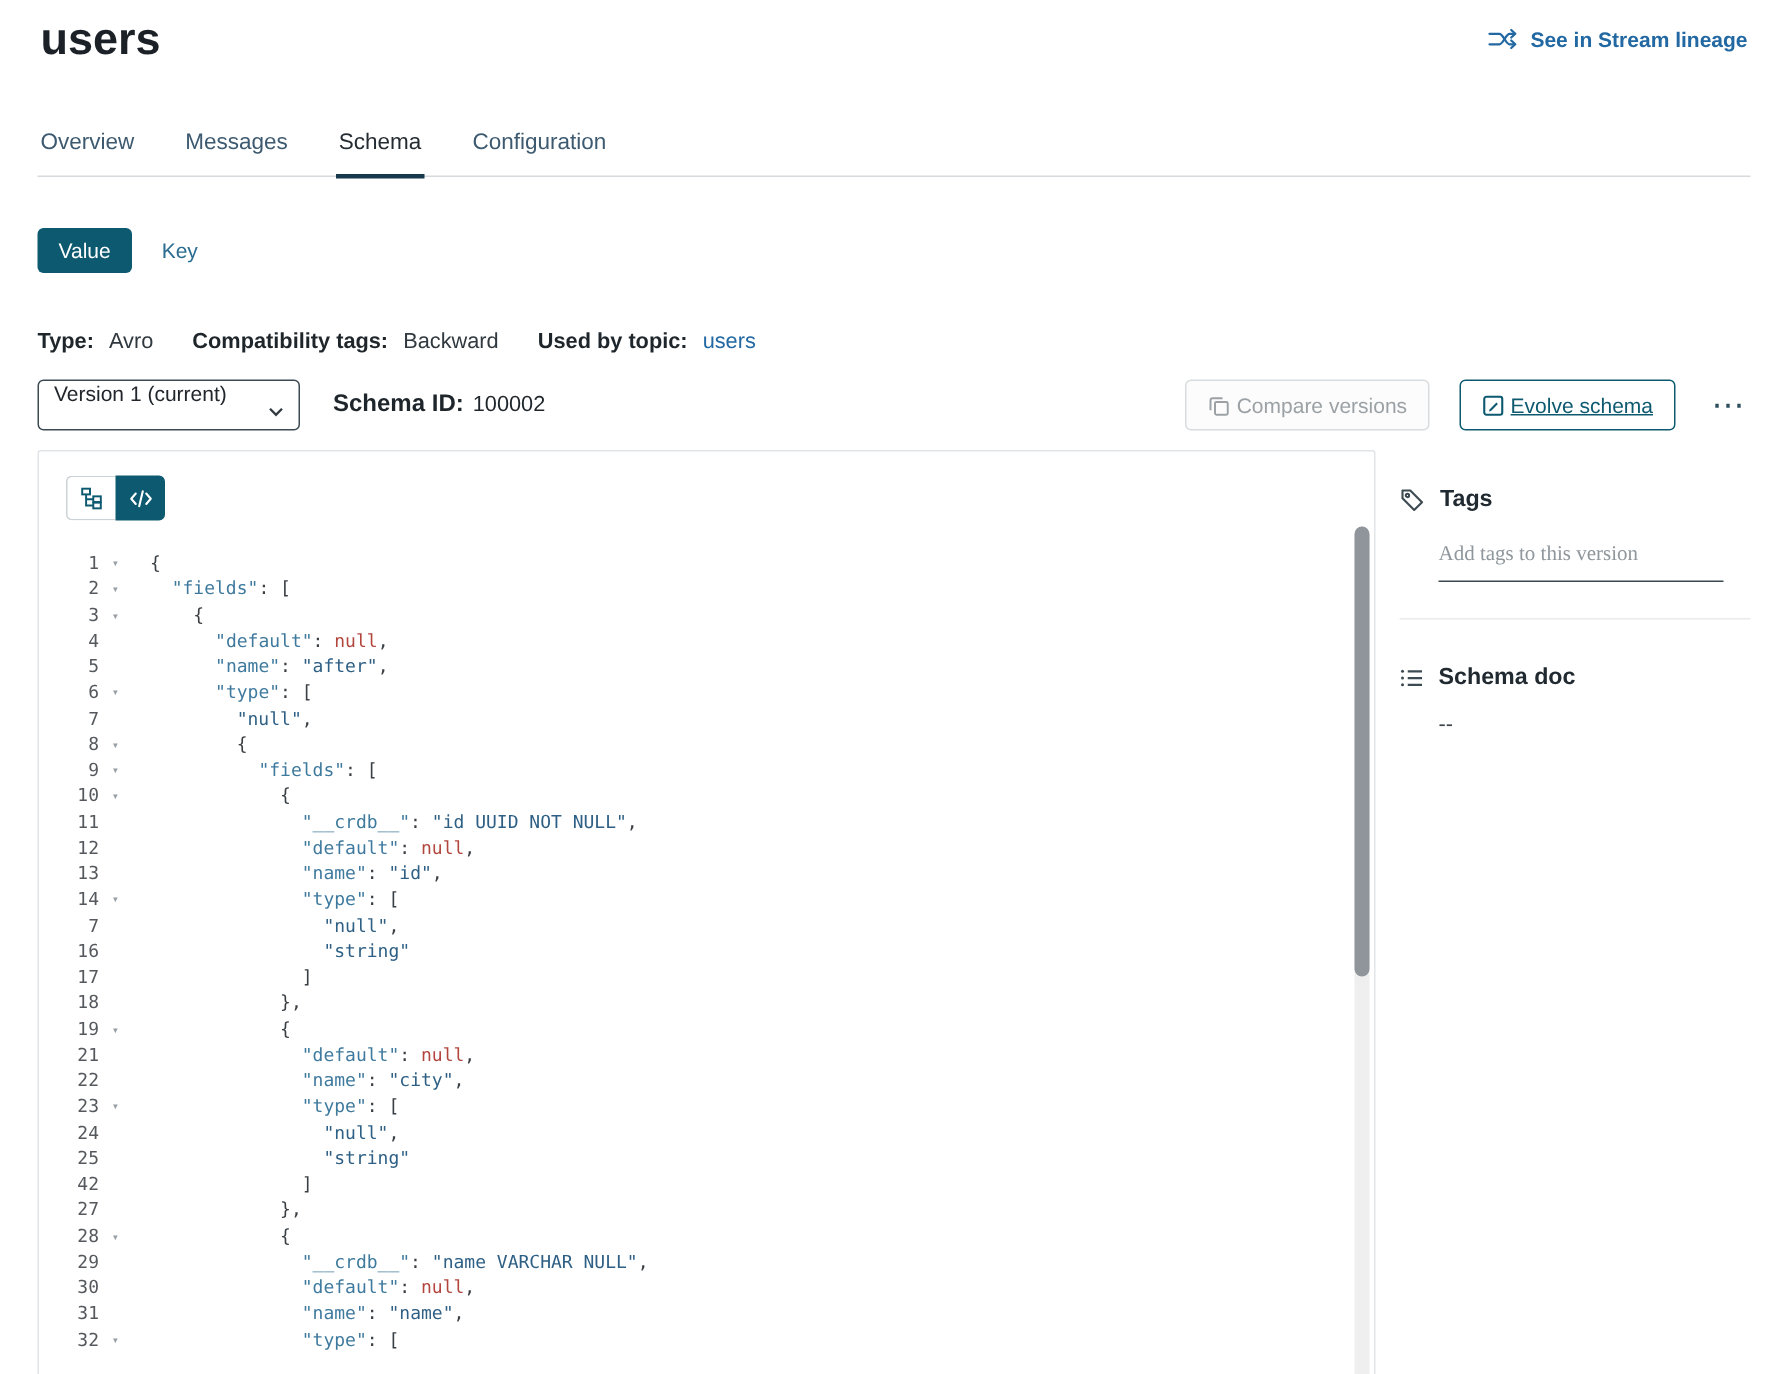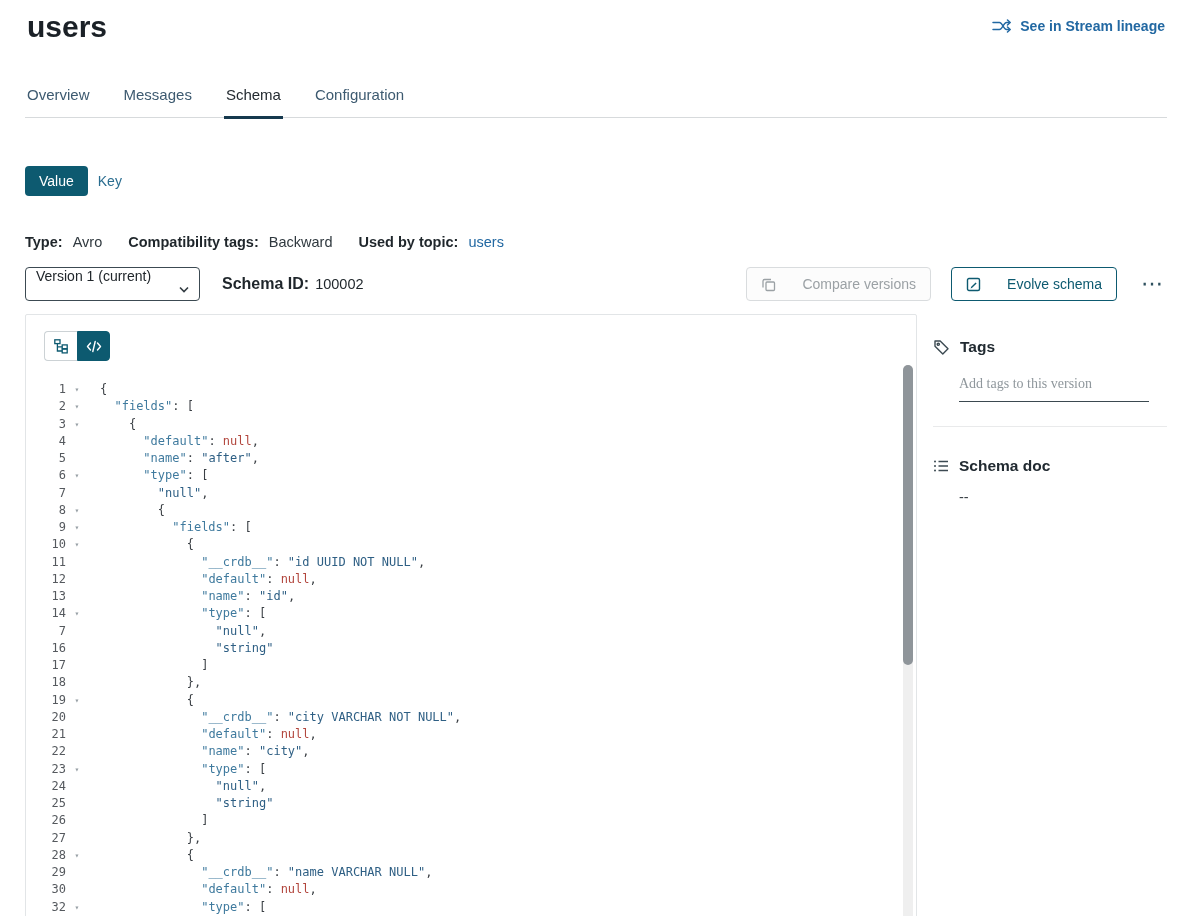--- a/index.html
+++ b/index.html
@@ -14,45 +14,45 @@
                   font-size:14px; margin-top:8px; cursor:pointer; }
 
   
   .tabs { display:flex; gap:30px; margin:42px 22px 0 25px; border-bottom:1px solid #d7dadc; }
   .tab { font-size:15px; color:#3d5a70; padding:0 2px 14px; cursor:pointer; position:relative; }
   .tab.active { color:#242b31; }
   .tab.active::after { content:""; position:absolute; left:0; right:0; bottom:-2px; height:3px;
                        background:var(--tab-underline,#16394e); }
 
   
-  .toggle-row { margin:48px 0 0 25px; display:flex; }
+  .toggle-row { margin:34px 0 0 25px; display:flex; gap:10px; }
   .toggle-value { background:var(--teal,#0d5a70); color:#fff; font-size:14px; padding:7px 14px;
                   border-radius:4px; border:none; cursor:pointer; font-family:inherit; }
   .toggle-key { color:#2a6d90; font-size:14px; padding:7px 10px; background:none; border:none;
                 cursor:pointer; font-family:inherit; }
 
   
   .meta-row { margin:38px 0 0 25px; font-size:14.5px; color:#30393f; }
   .meta-label { font-weight:bold; color:#1f262b; }
   .gap { margin-left:22px; }
   .val { margin-left:6px; }
   .link { color:var(--link,#2268a2); cursor:pointer; }
 
   
   .version-row { margin:17px 22px 0 25px; display:flex; align-items:center; }
   .select-wrap { position:relative; width:175px; flex:none; }
   .select-wrap select { width:100%; height:34px; border:1px solid #3c4a52; border-radius:4px; background:#fff;
                         font-family:inherit; font-size:14px; padding:0 26px 16px 10px; color:#20262b;
                         appearance:none; -webkit-appearance:none; cursor:pointer; }
   .chev { position:absolute; right:10px; top:13px; pointer-events:none; }
   .spacer { flex:1; }
-  .btn { height:34px; border-radius:4px; display:inline-flex; align-items:center; gap:26px;
+  .btn { height:34px; border-radius:4px; display:inline-flex; align-items:center; gap:4px;
          font-size:14px; padding:0 14px; background:#fff; font-family:inherit; }
   .btn-compare { border:1px solid #d9dcde; color:#9ba1a5; background:#fcfcfc; cursor:default; }
-  .btn-evolve  { border:1px solid var(--teal,#0d5a70); color:var(--teal,#0d5a70); margin-left:20px; cursor:pointer; }
+  .btn-evolve  { border:1px solid var(--teal,#0d5a70); color:var(--teal,#0d5a70); margin-left:20px; cursor:pointer;text-decoration:underline; }
   .more-btn { margin-left:20px; color:#2e505e; font-size:22px; line-height:18px; cursor:pointer;
               padding:2px 4px; user-select:none; }
 
   
   .content { display:flex; margin:13px 22px 0 25px; align-items:flex-start; }
   .editor-panel { width:892px; flex:none; border:1px solid #e2e5e7; border-radius:2px; position:relative;
                   height:700px; background:#fff; overflow:hidden; }
   .view-toggle { display:inline-flex; margin:16px 0 0 18px; }
   .vt-btn { width:33px; height:30px; display:flex; align-items:center; justify-content:center;
             border:1px solid #ccd2d5; background:#fff; cursor:pointer; padding:0; }
@@ -277,25 +277,20 @@
             <span class="ln">18</span>
             <span class="fold"></span>
             <span class="code-text">            },</span>
           </div>
           <div class="code-line">
             <span class="ln">19</span>
             <span class="fold">▾</span>
             <span class="code-text">            {</span>
           </div>
           <div class="code-line">
-            <span class="ln">20</span>
-            <span class="fold"></span>
-            <span class="code-text">              <span class="tok-key">"__crdb__"</span>: <span class="tok-str">"city VARCHAR NOT NULL"</span>,</span>
-          </div>
-          <div class="code-line">
             <span class="ln">21</span>
             <span class="fold"></span>
             <span class="code-text">              <span class="tok-key">"default"</span>: <span class="tok-null">null</span>,</span>
           </div>
           <div class="code-line">
             <span class="ln">22</span>
             <span class="fold"></span>
             <span class="code-text">              <span class="tok-key">"name"</span>: <span class="tok-str">"city"</span>,</span>
           </div>
           <div class="code-line">
@@ -307,21 +302,21 @@
             <span class="ln">24</span>
             <span class="fold"></span>
             <span class="code-text">                <span class="tok-str">"null"</span>,</span>
           </div>
           <div class="code-line">
             <span class="ln">25</span>
             <span class="fold"></span>
             <span class="code-text">                <span class="tok-str">"string"</span></span>
           </div>
           <div class="code-line">
-            <span class="ln">26</span>
+            <span class="ln">42</span>
             <span class="fold"></span>
             <span class="code-text">              ]</span>
           </div>
           <div class="code-line">
             <span class="ln">27</span>
             <span class="fold"></span>
             <span class="code-text">            },</span>
           </div>
           <div class="code-line">
             <span class="ln">28</span>
@@ -330,20 +325,25 @@
           </div>
           <div class="code-line">
             <span class="ln">29</span>
             <span class="fold"></span>
             <span class="code-text">              <span class="tok-key">"__crdb__"</span>: <span class="tok-str">"name VARCHAR NULL"</span>,</span>
           </div>
           <div class="code-line">
             <span class="ln">30</span>
             <span class="fold"></span>
             <span class="code-text">              <span class="tok-key">"default"</span>: <span class="tok-null">null</span>,</span>
+          </div>
+          <div class="code-line">
+            <span class="ln">31</span>
+            <span class="fold"></span>
+            <span class="code-text">              <span class="tok-key">"name"</span>: <span class="tok-str">"name"</span>,</span>
           </div>
           <div class="code-line">
             <span class="ln">32</span>
             <span class="fold">▾</span>
             <span class="code-text">              <span class="tok-key">"type"</span>: [</span>
           </div>
         </div>
 
       <div class="scroll-track">
         <div class="scroll-thumb"></div>

